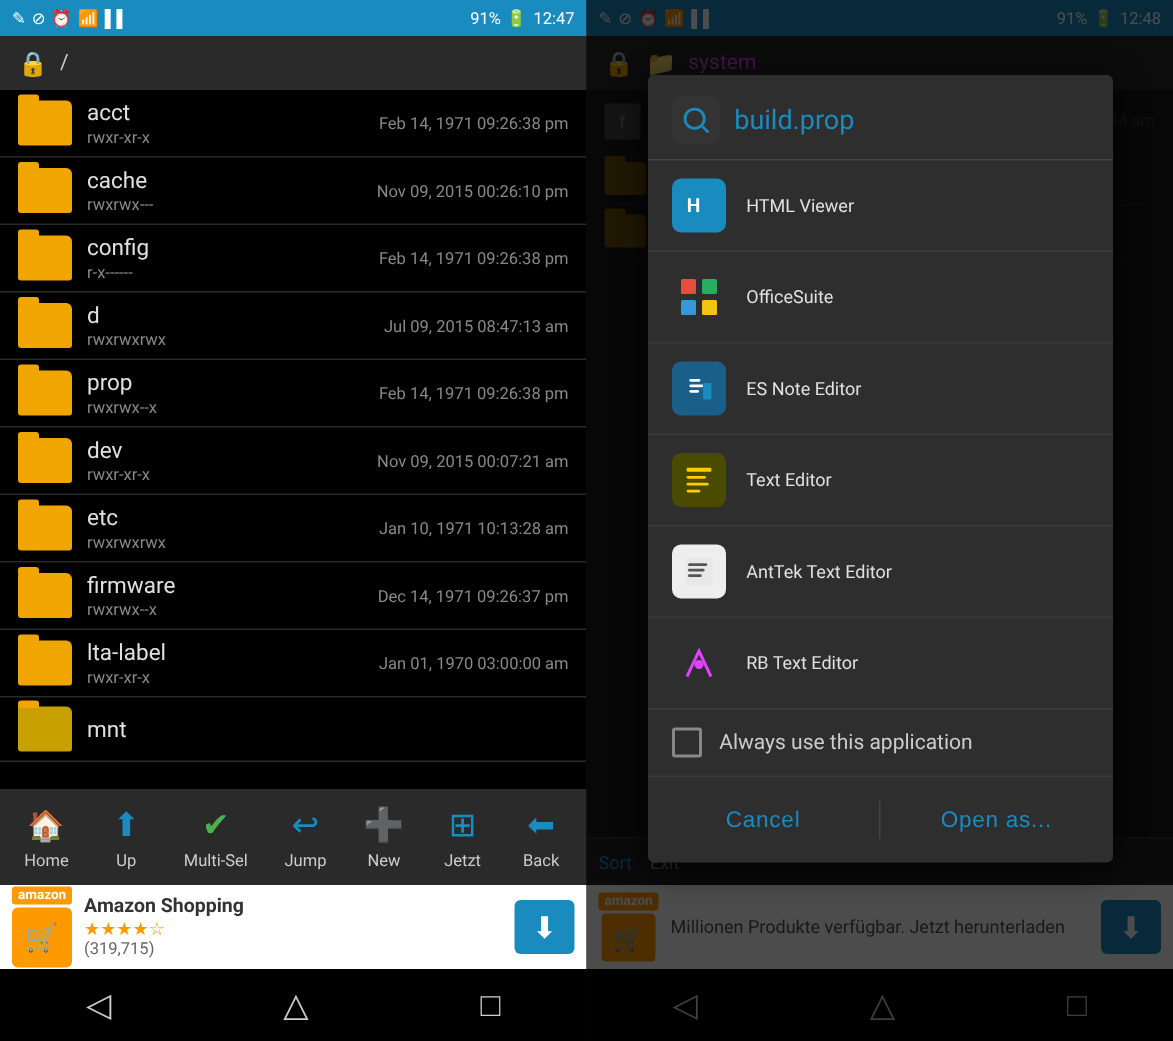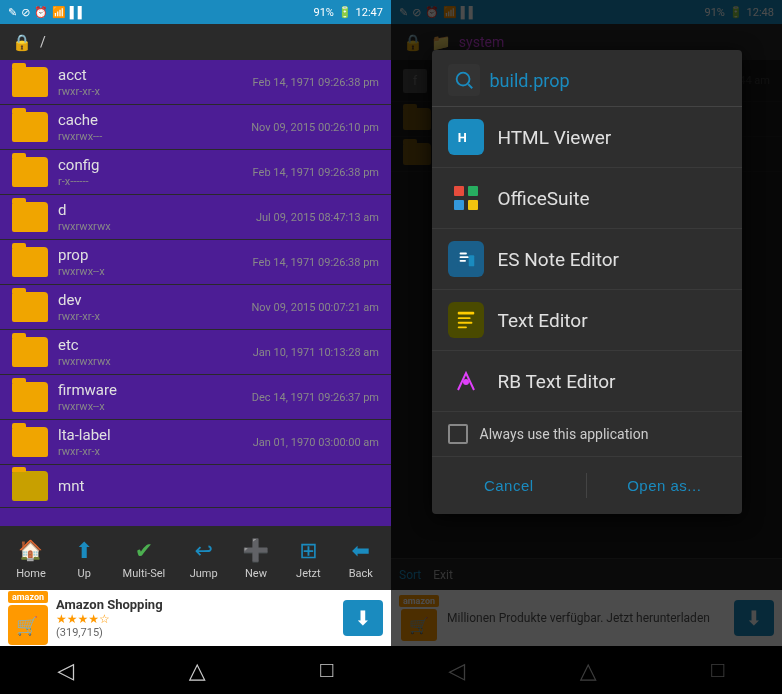--- a/index.html
+++ b/index.html
@@ -42,21 +42,21 @@
       align-items: center;
       padding: 0 12px;
       gap: 8px;
     }
     .folder-header-icon { color: #aaa; font-size: 16px; }
     .folder-header-title { color: #ccc; font-size: 14px; }
 
     .file-list {
       flex: 1;
       overflow-y: auto;
-      background: #4c1d95;
+      background: #000000;
     }
     .file-item {
       display: flex;
       align-items: center;
       padding: 6px 12px;
       border-bottom: 1px solid #2a2a2a;
       gap: 10px;
     }
     .folder-icon {
       width: 36px;
@@ -235,21 +235,21 @@
     .dialog-option-icon {
       width: 36px;
       height: 36px;
       border-radius: 6px;
       display: flex;
       align-items: center;
       justify-content: center;
       font-size: 20px;
       flex-shrink: 0;
     }
-    .dialog-option-label { color: #e0e0e0; font-size: 19px; }
+    .dialog-option-label { color: #e0e0e0; font-size: 12px; }
 
     .html-viewer-icon { background: #1a8bbf; color: #fff; }
     .officesuite-icon { background: transparent; font-size: 22px; }
     .text-editor-icon { background: #4a4a00; color: #ffcc00; }
     .es-note-icon { background: #1a5f8a; color: #fff; }
     .anttek-icon { background: #eee; color: #333; font-size: 14px; }
     .rb-icon { background: transparent; color: #f4a; font-size: 22px; }
 
     .always-use-row {
       display: flex;
@@ -603,20 +603,31 @@
           <svg width="22" height="22" viewBox="0 0 24 24" fill="#ffcc00">
             <rect x="3" y="3" width="18" height="3" rx="1"></rect>
             <rect x="3" y="9" width="14" height="2" rx="1"></rect>
             <rect x="3" y="14" width="16" height="2" rx="1"></rect>
             <rect x="3" y="19" width="10" height="2" rx="1"></rect>
           </svg>
         </div>
         <span class="dialog-option-label">Text Editor</span>
       </div>
 
+      <div class="dialog-option">
+        <div class="dialog-option-icon anttek-icon">
+          <svg width="22" height="22" viewBox="0 0 24 24">
+            <rect x="2" y="2" width="20" height="20" rx="2" fill="#e8e8e8"></rect>
+            <rect x="4" y="6" width="14" height="2" rx="1" fill="#555"></rect>
+            <rect x="4" y="10" width="12" height="2" rx="1" fill="#555"></rect>
+            <rect x="4" y="14" width="10" height="2" rx="1" fill="#555"></rect>
+          </svg>
+        </div>
+        <span class="dialog-option-label">AntTek Text Editor</span>
+      </div>
 
       <div class="dialog-option">
         <div class="dialog-option-icon rb-icon">
           <svg width="26" height="26" viewBox="0 0 26 26">
             <path d="M5 22 L13 5 L21 22" stroke="#e040fb" stroke-width="2" fill="none"></path>
             <circle cx="13" cy="14" r="3" fill="#e040fb"></circle>
           </svg>
         </div>
         <span class="dialog-option-label">RB Text Editor</span>
       </div>

